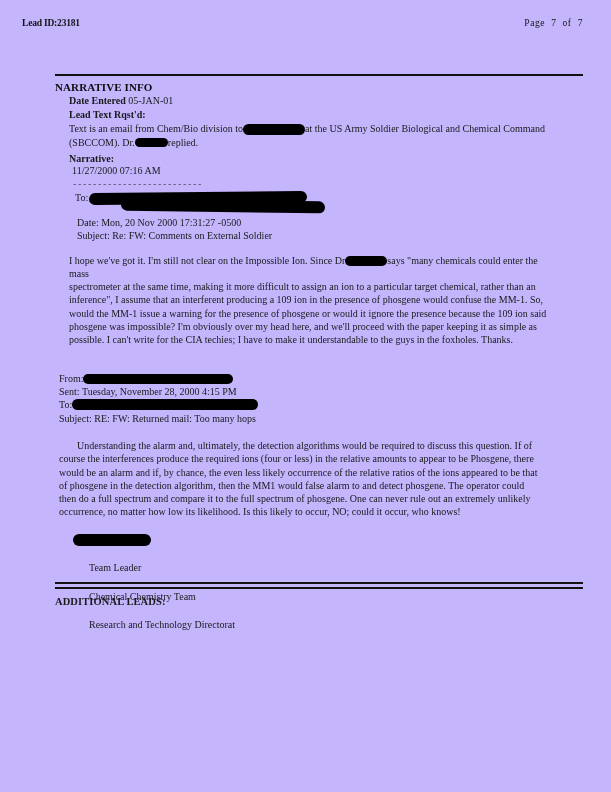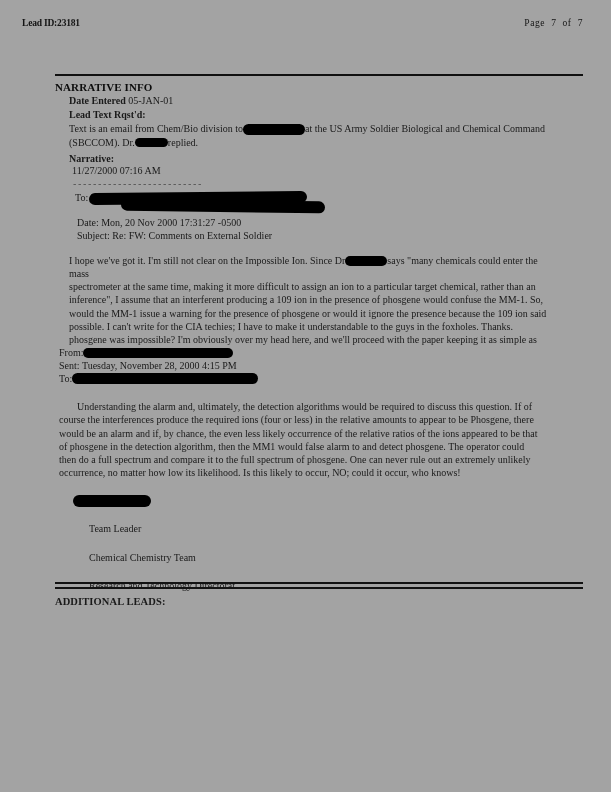--- a/index.html
+++ b/index.html
@@ -11,21 +11,21 @@
     width: 611px;
     height: 792px;
     position: relative;
     font-family: "Liberation Serif", serif;
     color: #1a1a1a;
     overflow: hidden;
   }
   .page {
     position: absolute;
     inset: 0;
-    background: #a3a3a3;
+    background: #c4b5fd;
   }
 
   
   .page-header {
     position: absolute;
     top: 18px;
     left: 22px;
     right: 18px;
     height: 16px;
   }
@@ -175,20 +175,21 @@
     width: 204px; height: 12px;
     transform: rotate(0.8deg);
   }
 
   .body-block {
     margin-top: 12px;
   }
   .body-block .para-line:first-child { text-indent: 0; }
 
   .email2 {
+    margin-top: 26px;
   }
   .email2 .hdr {
     font-size: 10px;
     line-height: 13px;
     padding-left: 4px;
     margin: 0;
     position: relative;
   }
   .email2 .hdr.to-row { height: 14px; }
 
@@ -267,28 +268,29 @@
 
     <p class="meta-line">Date: Mon, 20 Nov 2000 17:31:27 -0500</p>
     <p class="meta-line">Subject: Re: FW: Comments on External Soldier</p>
 
     <div class="body-block">
       <p class="para-line"><span>I hope we've got it.  I'm still not clear on the Impossible Ion.   Since Dr</span><span class="redact blk-2"></span><span>says "many chemicals could enter the</span></p>
       <p class="para-line">mass</p>
       <p class="para-line">spectrometer at the same time, making it more difficult to assign an ion to a particular target chemical, rather than an</p>
       <p class="para-line">inference", I assume that an interferent producing a 109 ion in the presence of phosgene would confuse the MM-1.  So,</p>
       <p class="para-line">would the MM-1 issue a warning for the presence of phosgene or would it ignore the presence because the 109 ion said</p>
+      <p class="para-line">phosgene was impossible?  I'm obviously over my head here, and we'll proceed with the paper keeping it as simple as</p>
       <p class="para-line">possible.   I can't write for the CIA techies; I have to make it understandable to the guys in the foxholes.  Thanks.</p>
-      <p class="para-line">phosgene was impossible?  I'm obviously over my head here, and we'll proceed with the paper keeping it as simple as</p>
     </div>
 
     <div class="email2">
       <p class="hdr"><span>From:</span><span class="redact blk-5"></span></p>
       <p class="hdr">Sent: Tuesday, November 28, 2000 4:15 PM</p>
       <p class="hdr to-row"><span>To:</span><span class="redact blk-6"></span></p>
+      <p class="hdr">Subject: RE: FW: Returned mail: Too many hops</p>
     </div>
 
     <div class="body2">
       <p class="para-line indent">Understanding the alarm and, ultimately, the detection algorithms would be required to discuss this question.  If of</p>
       <p class="para-line">course the interferences produce the required ions (four or less) in the relative amounts to appear to be Phosgene, there</p>
       <p class="para-line">would be an alarm and if, by chance, the even less likely occurrence of the relative ratios of the ions appeared to be that</p>
       <p class="para-line">of phosgene in the detection algorithm, then the MM1 would false alarm to and detect phosgene.  The operator could</p>
       <p class="para-line">then do a full spectrum and compare it to the full spectrum of phosgene.  One can never rule out an extremely unlikely</p>
       <p class="para-line">occurrence, no matter how low its likelihood.  Is this likely to occur, NO; could it occur, who knows!</p>
     </div>

